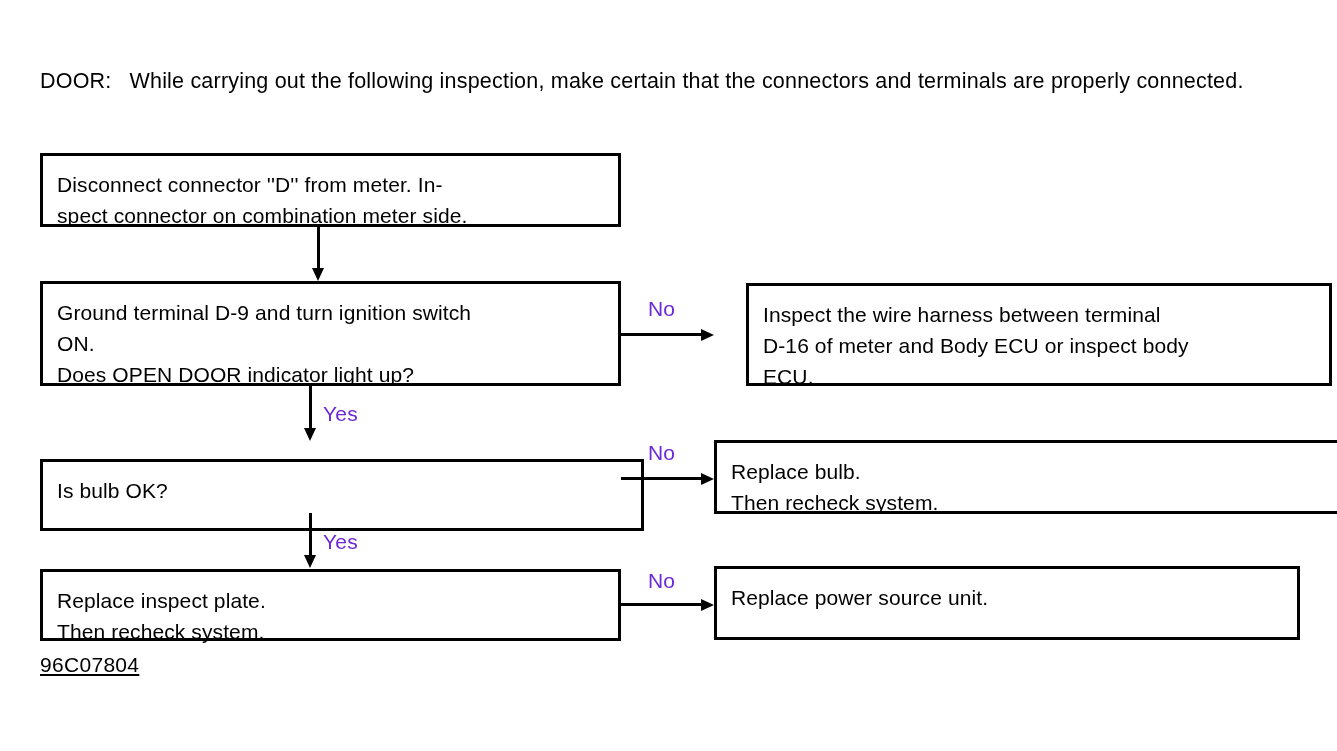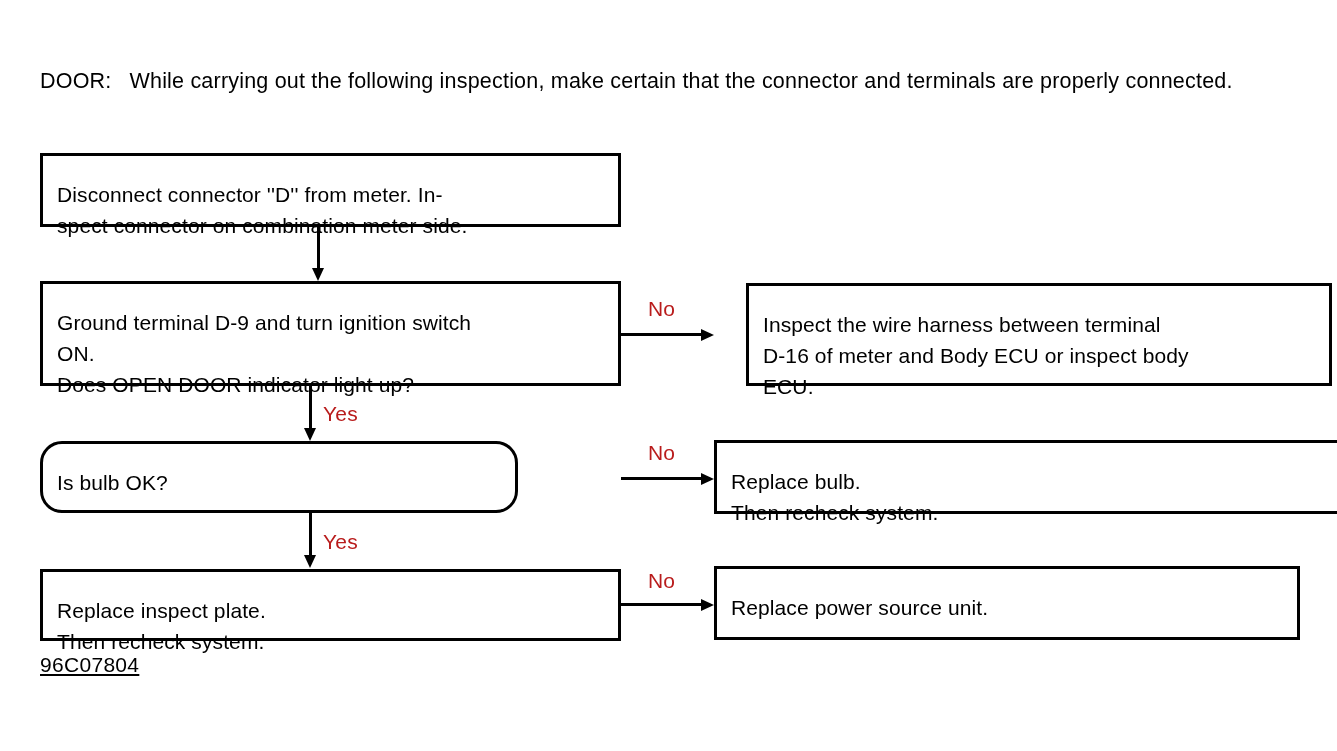--- a/index.html
+++ b/index.html
@@ -33,28 +33,28 @@
     margin-right: 18px;
   }
   .box {
     position: absolute;
     box-sizing: border-box;
     border: 3px solid #000000;
     background: #ffffff;
     font-size: 21px;
     line-height: 31px;
     letter-spacing: 0.1px;
-    padding: 23px 0 0 14px;
+    padding: 13px 0 0 14px;
     color: #000;
     white-space: pre-line;
   }
   
   #box-disconnect  { left: 40px;  top: 153px; width: 581px; height: 74px; }
   #box-ground      { left: 40px;  top: 281px; width: 581px; height: 105px; }
-  #box-bulb        { left: 40px;  top: 441px; width: 478px; height: 72px; border-radius: 22px; }
+  #box-bulb        { left: 40px;  top: 459px; width: 604px; height: 72px; }
   #box-circuit     { left: 40px;  top: 569px; width: 581px; height: 72px; }
   
   #box-harness     { left: 714px; top: 283px; width: 586px; height: 103px; margin-left: 32px; }
   #box-replacebulb { left: 714px; top: 440px; width: 668px; height: 74px; }
   #box-powerunit   { left: 714px; top: 566px; width: 586px; height: 74px; }
 
   
   .vline {
     position: absolute;
     width: 3px;
@@ -79,41 +79,41 @@
     width: 0;
     height: 0;
     border-top: 6px solid transparent;
     border-bottom: 6px solid transparent;
     border-left: 13px solid #000000;
   }
   .edge-label {
     position: absolute;
     font-size: 21px;
     line-height: 24px;
-    color: #b91c1c;
+    color: #6d28d9;
     letter-spacing: 0.2px;
   }
   .caption {
     position: absolute;
     left: 40px;
     top: 652px;
     font-size: 21px;
     line-height: 26px;
     letter-spacing: 0.3px;
     color: #000;
     text-decoration: underline;
   }
 </style>
 </head>
 <body>
 
 <div id="page">
 
   <div class="note">
-    <span class="note-label">DOOR:</span><span>While carrying out the following inspection, make certain that the connector and terminals are properly connected.</span>
+    <span class="note-label">DOOR:</span><span>While carrying out the following inspection, make certain that the connectors and terminals are properly connected.</span>
   </div>
 
   <div class="box" id="box-disconnect">Disconnect connector ''D'' from meter. In-
 spect connector on combination meter side.</div>
   <div class="box" id="box-ground">Ground terminal D-9 and turn ignition switch
 ON.
 Does OPEN DOOR indicator light up?</div>
   <div class="box" id="box-bulb">Is bulb OK?</div>
   <div class="box" id="box-circuit">Replace inspect plate.
 Then recheck system.</div>

